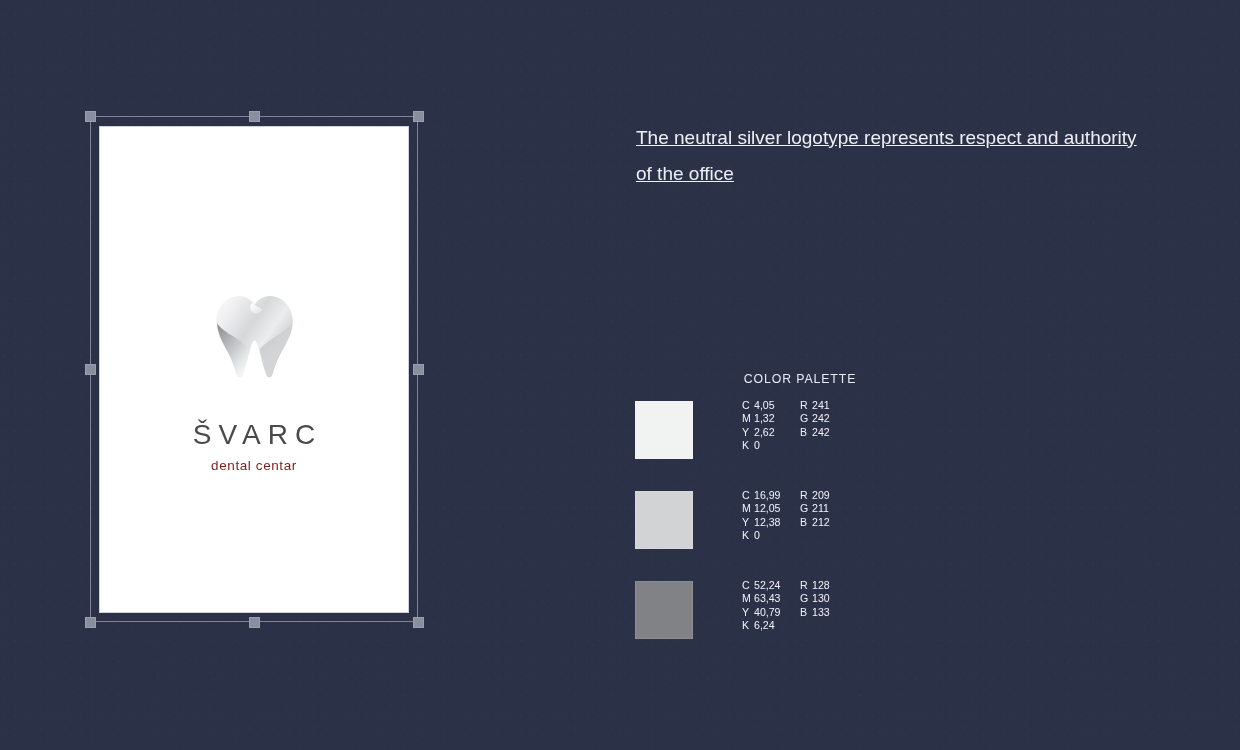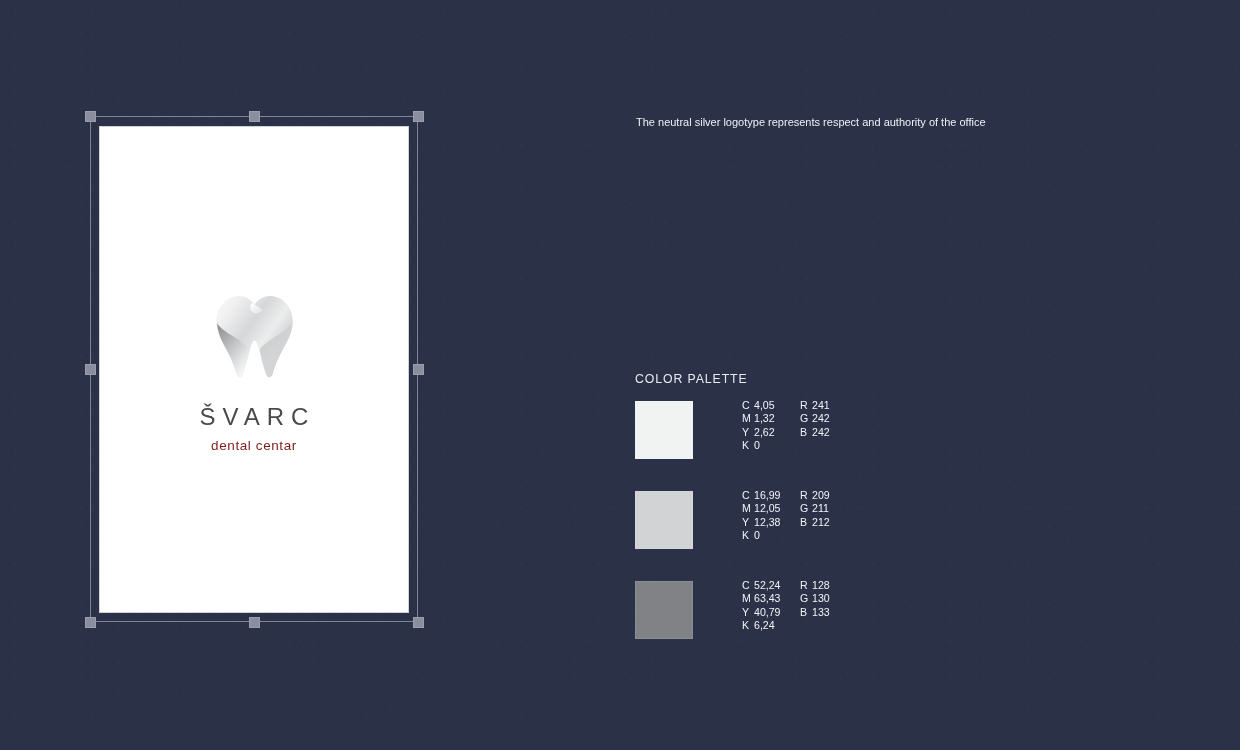--- a/index.html
+++ b/index.html
@@ -60,54 +60,56 @@
     border: 1px solid #cfd2db;
   }
   #logo-lockup {
     position: absolute;
     left: 0; right: 0;
     top: 168px;
     text-align: center;
   }
   #tooth-icon { display: block; margin: 0 auto; }
   #brand-name {
-    margin-top: 24px;
-    font-size: 24px;
+    margin-top: 40px;
+    font-size: 28px;
     letter-spacing: 7px;
     color: #4a4a4a;
     font-family: "Liberation Sans", sans-serif;
     text-indent: 7px;
   }
   #brand-tagline {
     margin-top: 7px;
     font-size: 13.5px;
     letter-spacing: .6px;
     color: #7f1d1d;
     font-family: "Liberation Sans", sans-serif;
   }
 
   
   #description {
     position: absolute;
-    left: 636px; top: 104px;
+    left: 636px; top: 120px;
     width: 520px;
     color: #eef0f5;
-    font-size: 11px;
+    font-size: 19px;
     line-height: 36px;
+    text-decoration: underline;
   }
   #palette-section {
     position: absolute;
     left: 635px; top: 372px;
     width: 330px;
   }
   #palette-heading {
     color: #e9ebf2;
     font-size: 12.3px;
     letter-spacing: .9px;
     margin-bottom: 15px;
+    text-align: center;
   }
   .swatch-row {
     display: flex;
     align-items: flex-start;
     margin-bottom: 32px;
     gap: 40px;
   }
   .swatch-chip {
     width: 58px; height: 58px;
     flex: 0 0 58px;

